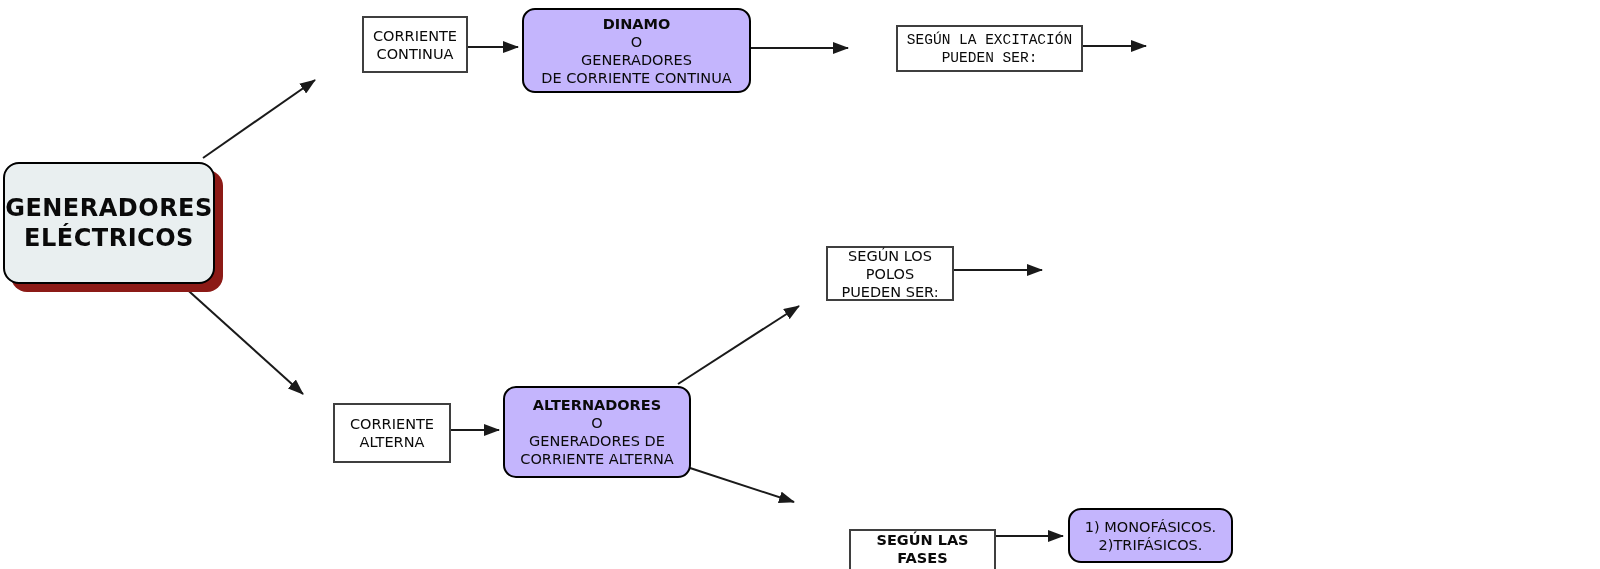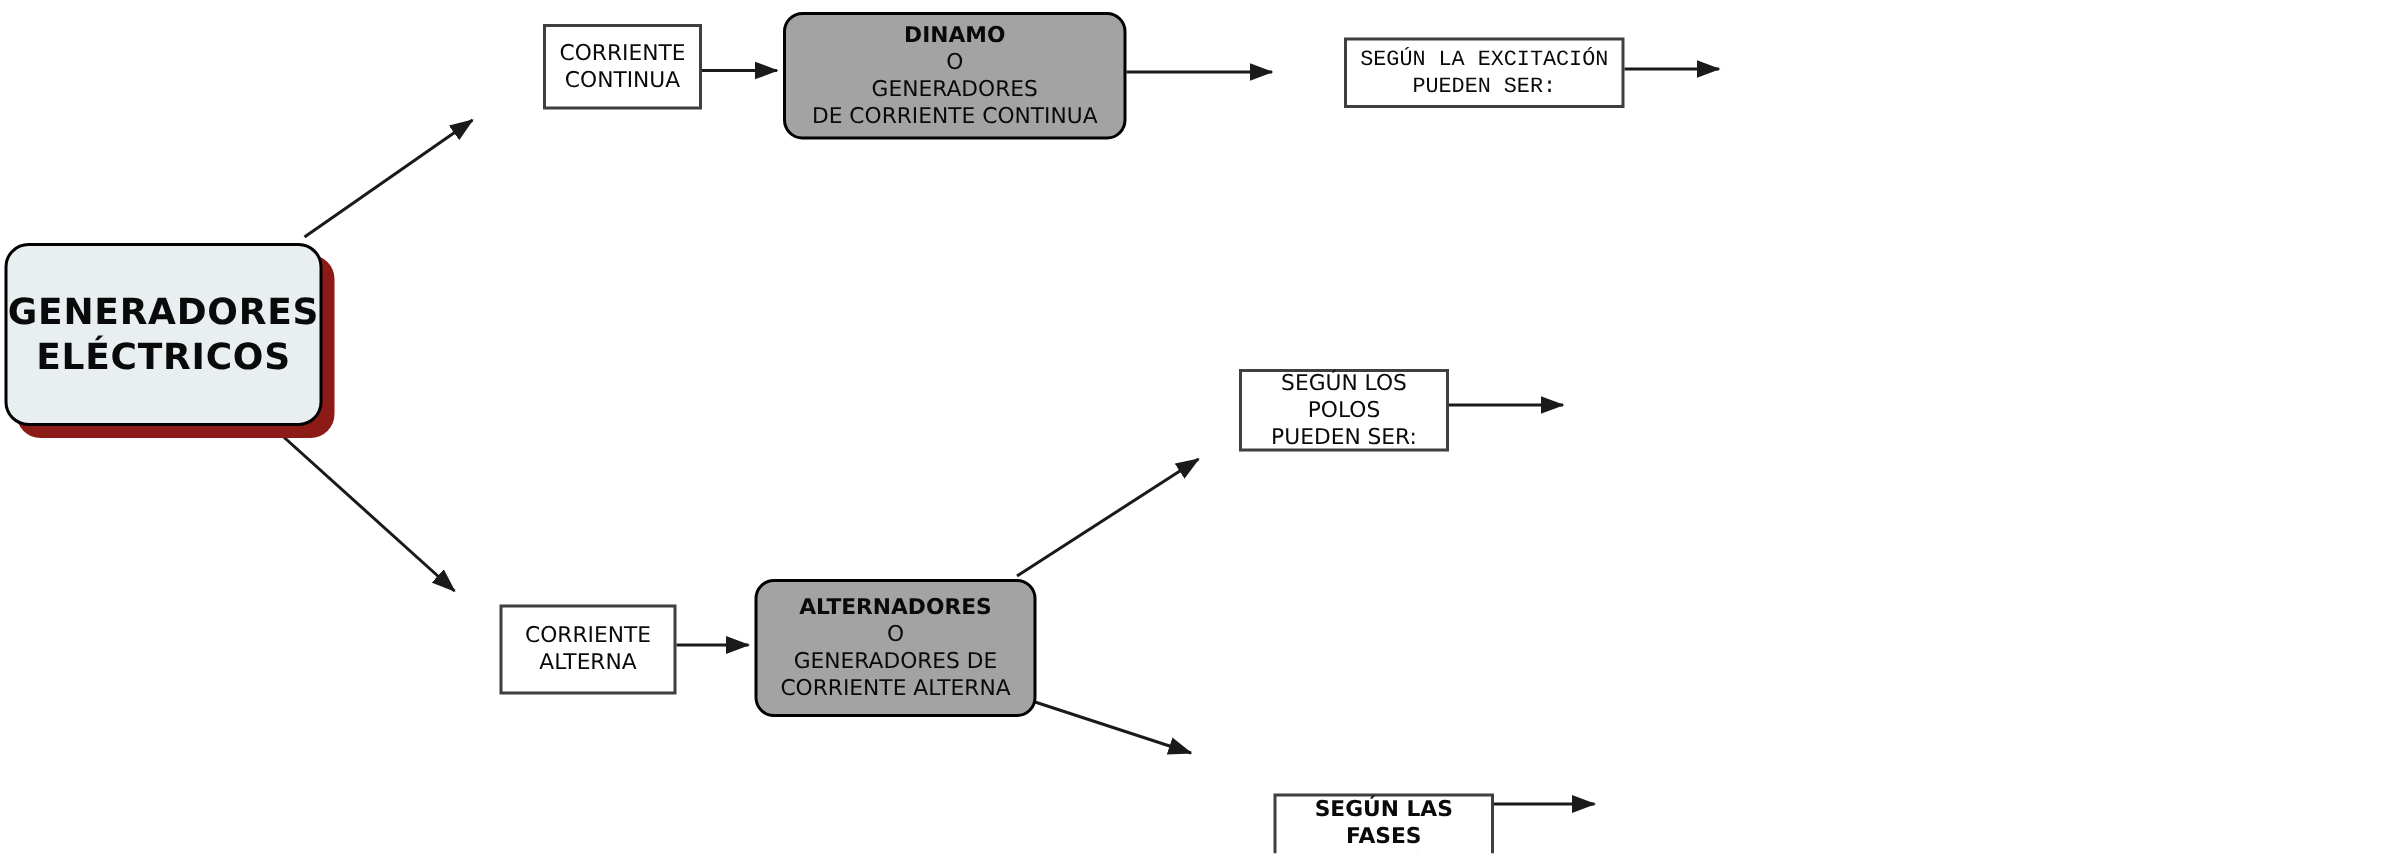--- a/index.html
+++ b/index.html
@@ -35,21 +35,21 @@
     line-height: 18px;
   }
   .node .heading { font-weight: bold; white-space: pre-line; }
   .node .body   { white-space: pre-line; }
   .rect {
     background: #ffffff;
     border: 2px solid #3f3f3f;
     margin-left: 44px;
   }
   .rounded {
-    background: #a3a3a3;
+    background: #c4b5fd;
     border: 2px solid #000000;
     border-radius: 13px;
   }
   .main-node {
     background: #e9eff0;
     border: 2px solid #000000;
     border-radius: 16px;
     box-shadow: 8px 8px 0 0 #8c1a16;
     font-weight: bold;
     font-size: 24px;
@@ -57,21 +57,21 @@
     letter-spacing: 0.5px;
   }
   
   #n-root        { left: 3px;    top: 162px; width: 212px; height: 122px; }
   #n-cc          { left: 318px;  top: 16px;  width: 106px; height: 57px;  }
   #n-dinamo      { left: 522px;  top: 8px;   width: 229px; height: 85px;  }
   #n-excitacion  { left: 852px;  top: 25px;  width: 187px; height: 47px; font-family: Liberation Mono, monospace;  }
   #n-exc-list    { left: 1150px; top: 3px;   width: 447px; height: 88px;  }
   #n-ca          { left: 289px;  top: 403px; width: 118px; height: 60px;  }
   #n-alt         { left: 503px;  top: 386px; width: 188px; height: 92px;  }
-  #n-polos       { left: 782px;  top: 246px; width: 140px; height: 55px;  }
+  #n-polos       { left: 782px;  top: 246px; width: 128px; height: 55px;  }
   #n-polos-list  { left: 1046px; top: 240px; width: 184px; height: 55px;  }
   #n-fases       { left: 805px;  top: 529px; width: 147px; height: 57px; font-weight: bold;  }
   #n-fases-list  { left: 1068px; top: 508px; width: 165px; height: 55px;  }
 </style>
 </head>
 <body>
 
 <div id="canvas">
 
   <svg id="edges" viewBox="0 0 1600 569" xmlns="http://www.w3.org/2000/svg">
@@ -121,14 +121,16 @@
 CORRIENTE ALTERNA</span>
   </div>
 
   <div id="n-polos" class="node rect">SEGÚN LOS POLOS
 PUEDEN SER:</div>
 
 
   <div id="n-fases" class="node rect">SEGÚN LAS FASES
 PUEDEN SER:</div>
 
+  <div id="n-fases-list" class="node rounded">1) MONOFÁSICOS.
+2)TRIFÁSICOS.</div>
 
 </div>
 
 </body></html>

